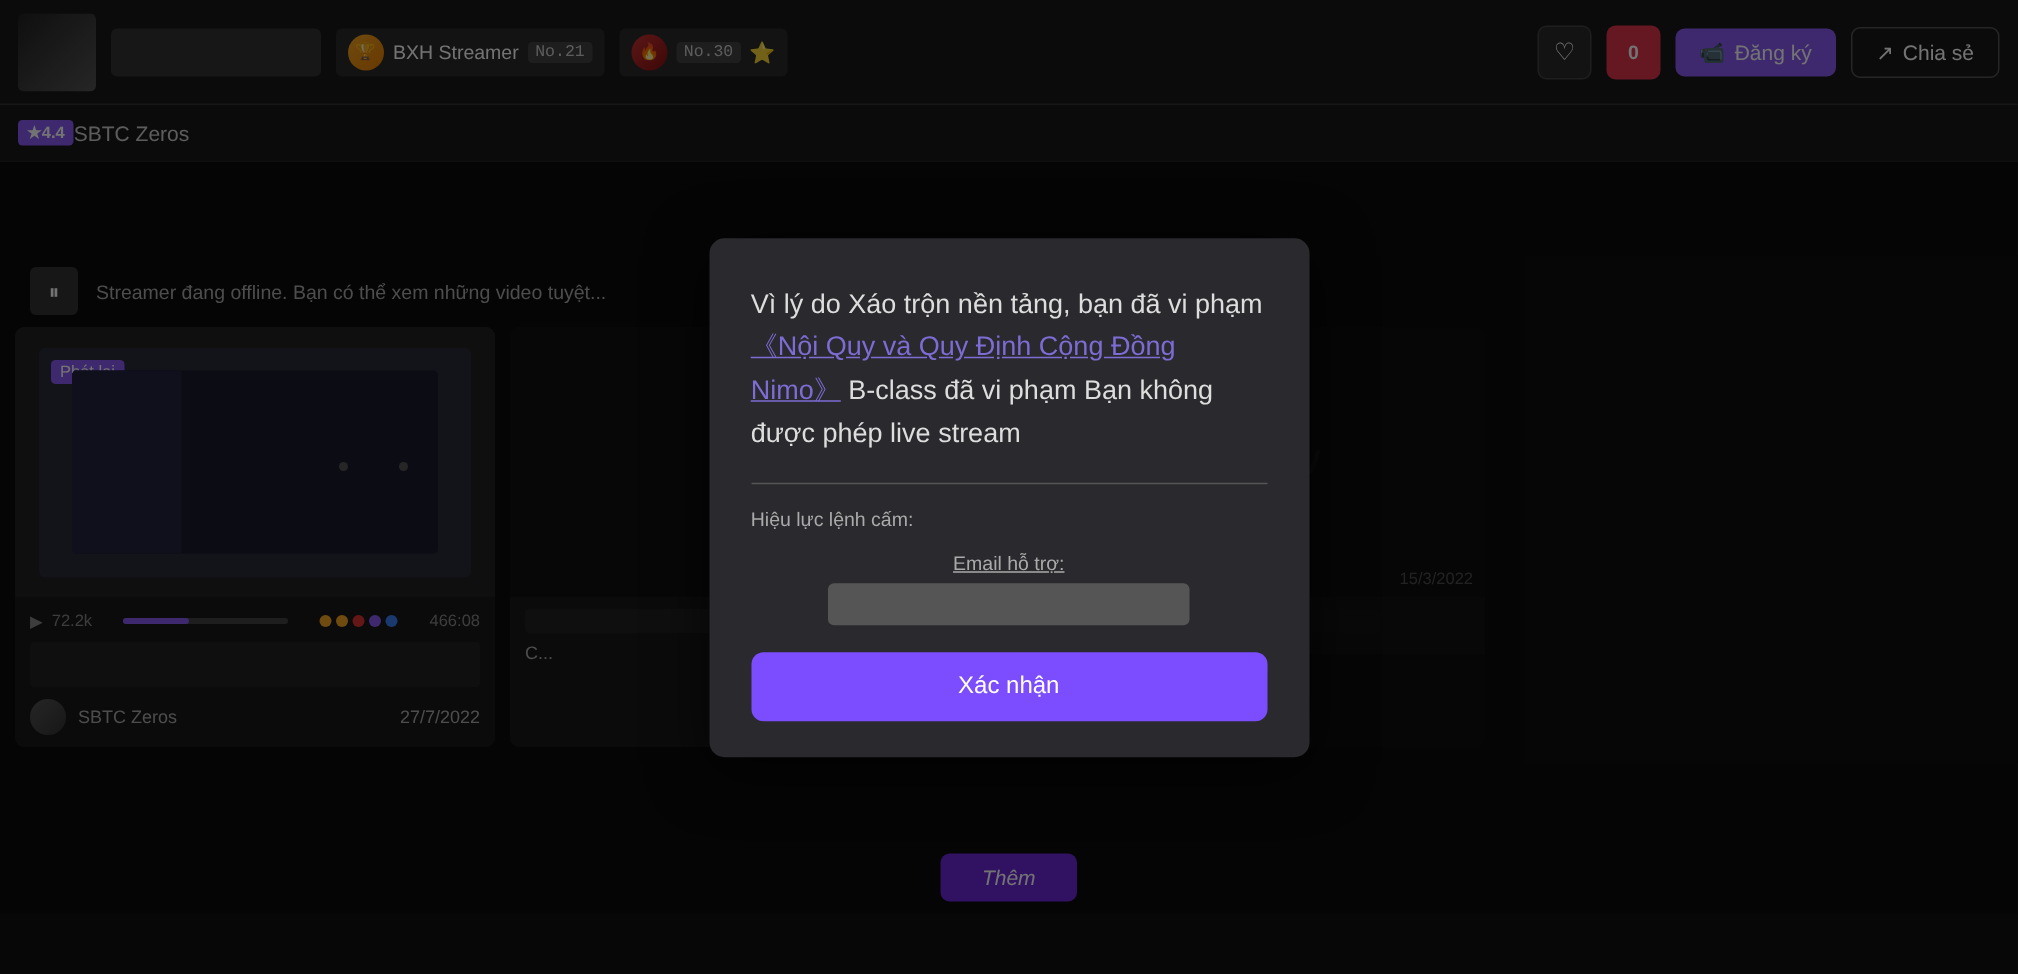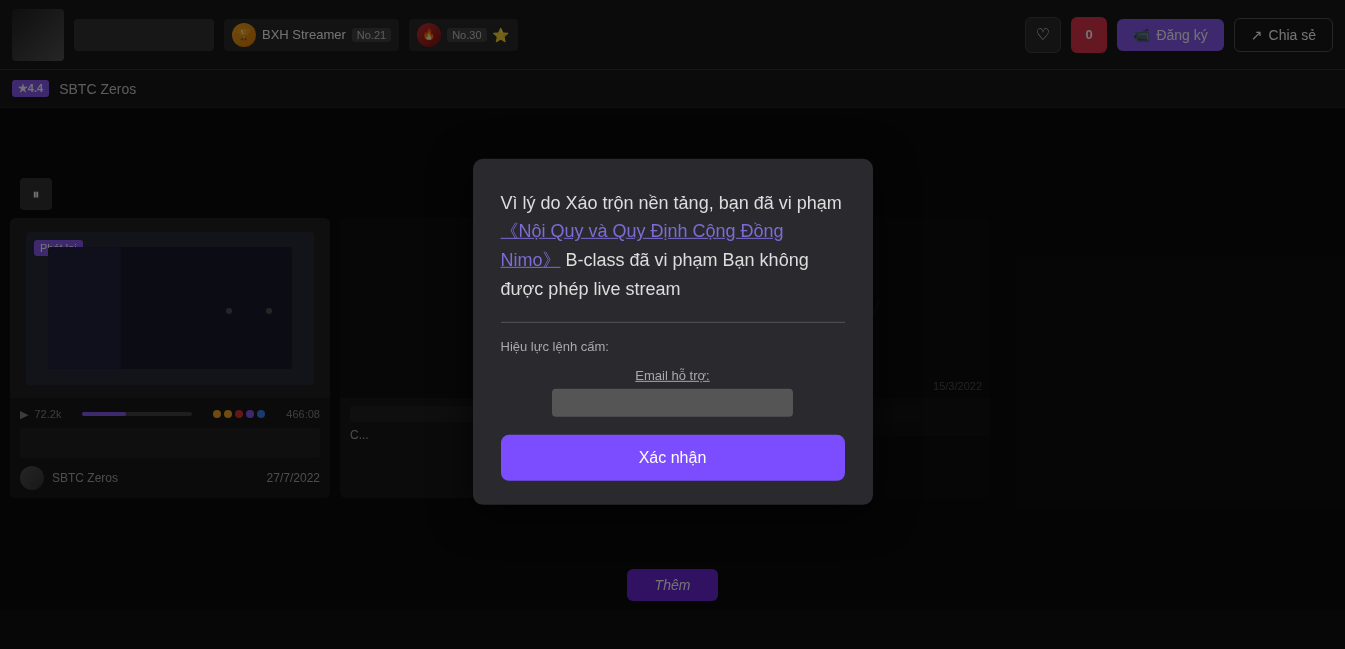--- a/index.html
+++ b/index.html
@@ -77,20 +77,21 @@
       justify-content: center;
       font-size: 11px;
     }
 
     .badge-rank {
       background: #444;
       border-radius: 3px;
       padding: 1px 5px;
       font-size: 11px;
       color: #ccc;
+      font-family: Liberation Mono, monospace;
     }
 
     .badge-icon2 {
       width: 24px;
       height: 24px;
       background: linear-gradient(135deg, #cc3333, #881111);
       border-radius: 50%;
       display: flex;
       align-items: center;
       justify-content: center;
@@ -162,21 +163,20 @@
 
     
     .sub-header {
       position: absolute;
       top: 70px; left: 0; right: 0;
       height: 38px;
       background: #1a1a1a;
       display: flex;
       align-items: center;
       padding: 0 12px;
-      gap: 10px;
       z-index: 9;
       border-bottom: 1px solid #222;
     }
 
     .level-badge {
       background: #8b5cf6;
       color: #fff;
       font-size: 11px;
       font-weight: bold;
       border-radius: 3px;
@@ -518,20 +518,21 @@
   <span class="level-badge">★4.4</span>
   <span class="streamer-name">SBTC Zeros</span>
 </div>
 
 <div class="main-area">
 
   <div class="offline-banner">
     <div class="offline-icon">
       <span>⏸</span>
     </div>
+    <span class="offline-text">Streamer đang offline. Bạn có thể xem những video tuyệt...</span>
   </div>
 
   <div class="video-grid">
 
     <div class="video-card">
       <div class="video-thumb">
         <div class="video-thumb-inner">
           <span class="play-badge">Phát lại</span>
 
           <div style="width:85%;height:80%;background:#1c1c2e;border-radius:3px;display:flex;align-items:center;justify-content:center;position:relative;">

